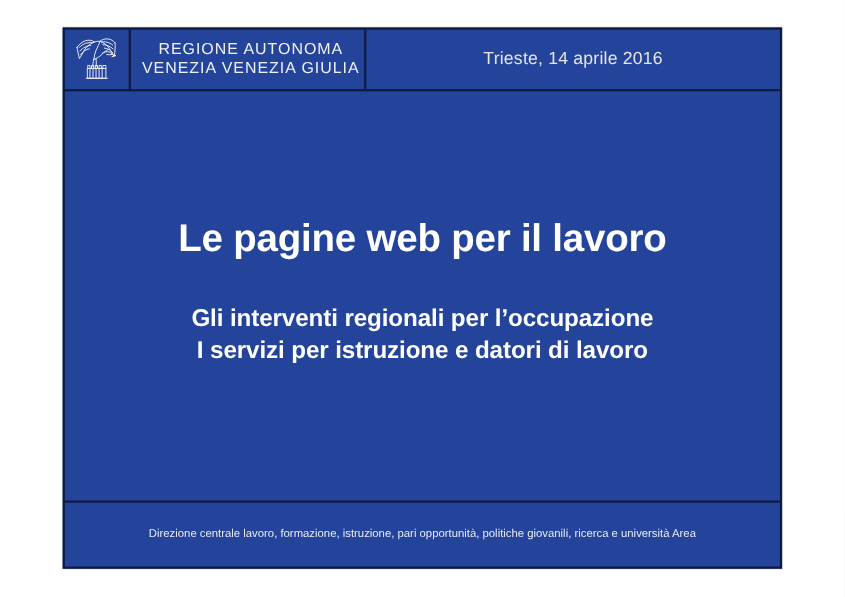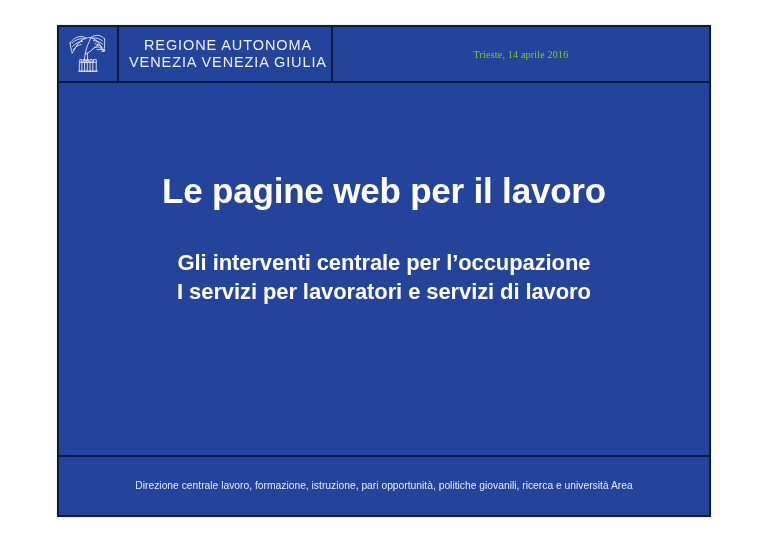--- a/index.html
+++ b/index.html
@@ -80,25 +80,24 @@
     font-family: "Liberation Sans", sans-serif;
     font-size: 14.5px;
     letter-spacing: 0.9px;
     line-height: 17px;
     white-space: nowrap;
     font-weight: 400;
     text-align: center;
   }
 
   .date-text {
-    color: #84cc16;
-    font-size: 10px;
+    color: #e5e5e5;
+    font-size: 16px;
     letter-spacing: 0.2px;
     white-space: nowrap;
-    font-family: Liberation Serif, serif;
   }
 
   .logo-mark {
     display: block;
     width: 42px;
     height: 44px;
   }
 
   
   .body-area {
@@ -113,21 +112,21 @@
   }
 
   .main-title {
     margin: 0;
     color: #ffffff;
     font-size: 35px;
     font-weight: bold;
     letter-spacing: -0.2px;
     text-align: center;
     line-height: 1.15;
-    padding-top: 88px;
+    padding-top: 114px;
     white-space: nowrap;
   }
 
   .subtitle-block {
     margin-top: 37px;
     text-align: center;
   }
 
   .subtitle-line {
     color: #ffffff;
@@ -210,22 +209,22 @@
 
       <div class="header-cell-date">
         <div class="date-text">Trieste, 14 aprile 2016</div>
       </div>
 
     </div>
 
     <div class="body-area">
       <h1 class="main-title">Le pagine web per il lavoro</h1>
       <div class="subtitle-block">
-        <div class="subtitle-line">Gli interventi centrale per l’occupazione</div>
-        <div class="subtitle-line">I servizi per lavoratori e servizi di lavoro</div>
+        <div class="subtitle-line">Gli interventi regionali per l’occupazione</div>
+        <div class="subtitle-line">I servizi per istruzione e datori di lavoro</div>
       </div>
     </div>
 
     <div class="footer">
       <div class="footer-line">Direzione centrale lavoro, formazione, istruzione, pari opportunità, politiche giovanili, ricerca  e università  Area</div>
     </div>
 
   </div>
 </div>
 

